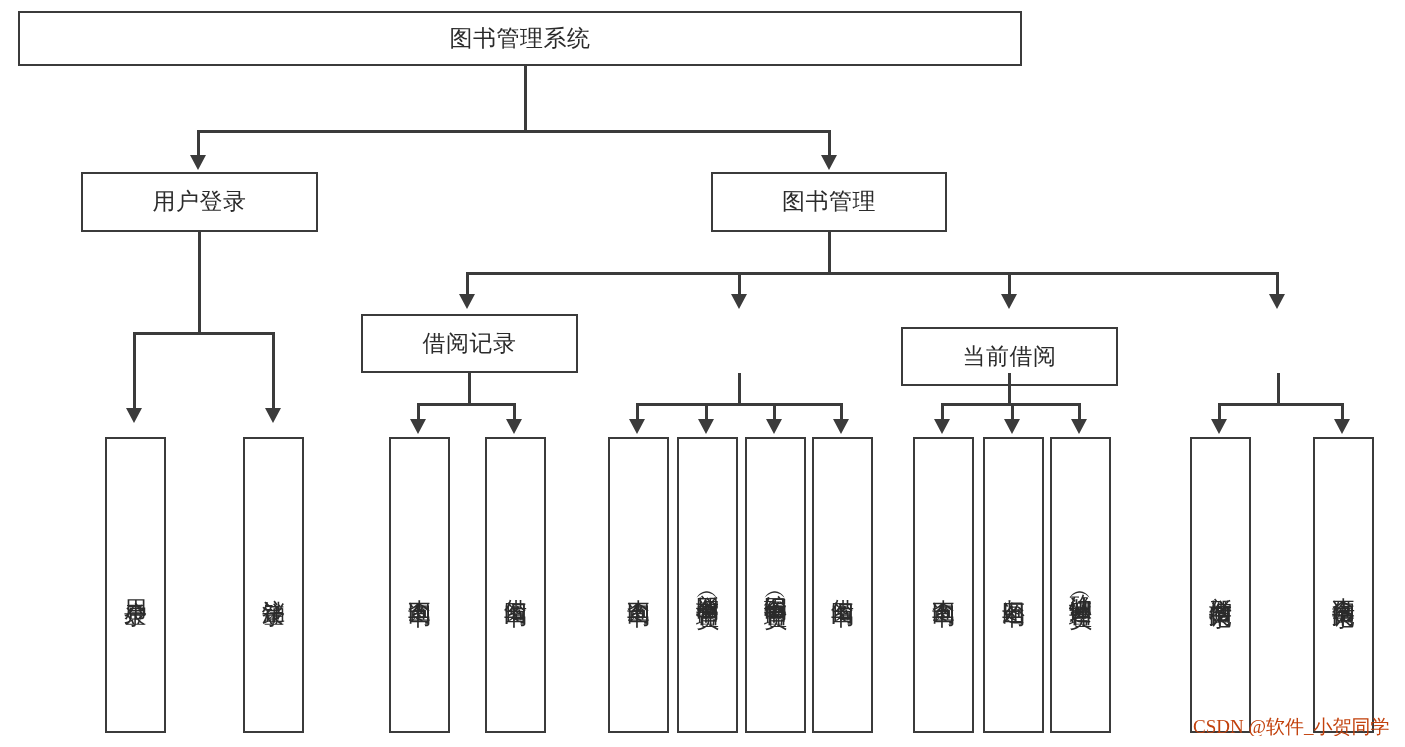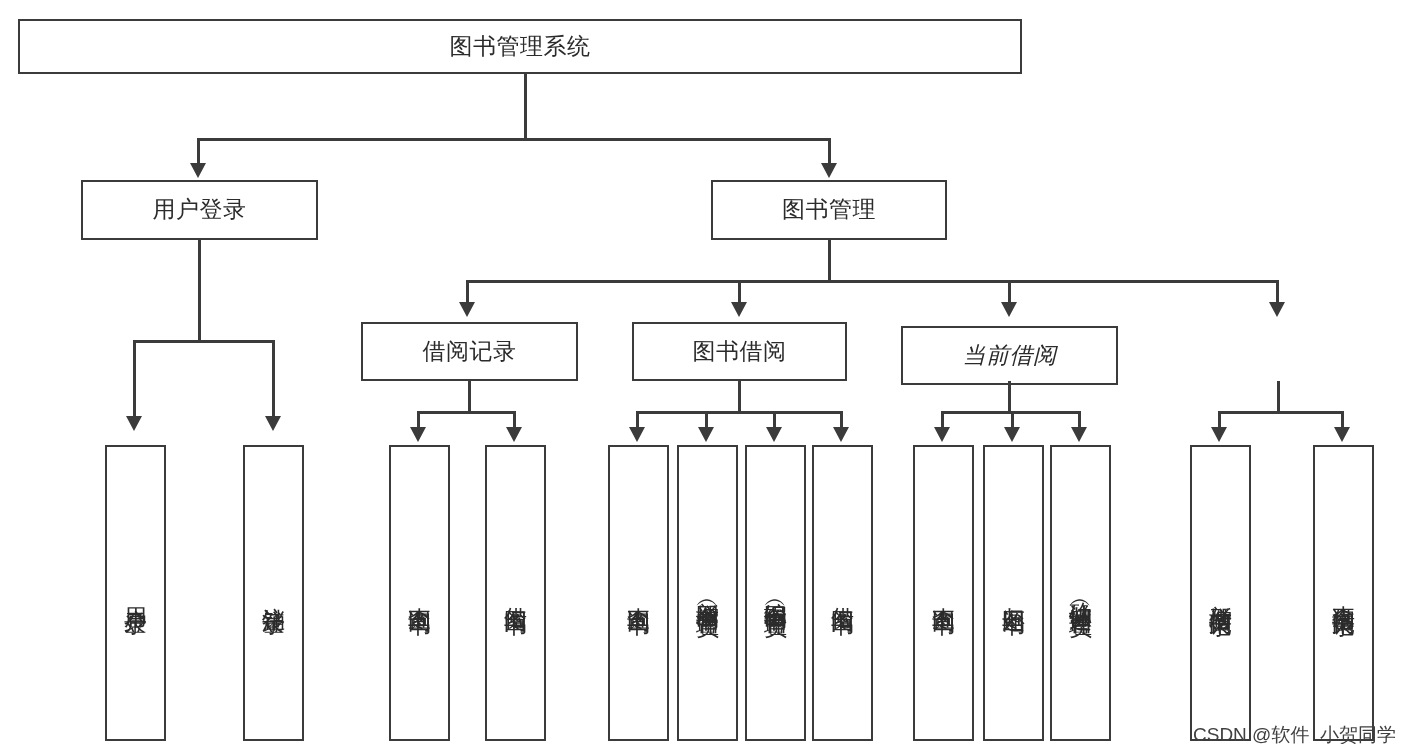--- a/index.html
+++ b/index.html
@@ -9,21 +9,20 @@
   }
   body {
     font-family: "DejaVu Sans", "Liberation Sans", sans-serif;
   }
   #canvas {
     position: relative;
     width: 1405px;
     height: 736px;
     background: #ffffff;
     overflow: hidden;
-    margin-top: 8px;
   }
   .node {
     position: absolute;
     box-sizing: border-box;
     border: 2px solid #3b3b3b;
     background: #ffffff;
     display: flex;
     align-items: center;
     justify-content: center;
     color: #2b2b2b;
@@ -53,24 +52,24 @@
   .arrow {
     position: absolute;
     width: 0;
     height: 0;
     border-left: 8px solid transparent;
     border-right: 8px solid transparent;
     border-top: 15px solid #3b3b3b;
   }
   .watermark {
     position: absolute;
-    color: #404040;
+    color: #c2410c;
     font-size: 19px;
     white-space: nowrap;
-    font-family: Liberation Sans, sans-serif;
+    font-family: Liberation Serif, serif;
   }
 </style>
 </head>
 <body>
 
 <div id="canvas">
 
   <div class="node node-h node-root" style="left:18px; top:11px; width:1004px; height:55px;">
     <span>图书管理系统</span>
   </div>
@@ -106,24 +105,21 @@
   <div class="edge edge-v" style="left:738px; top:272px; width:3px; height:24px;"></div>
   <div class="arrow" style="left:731px; top:294px;"></div>
   <div class="edge edge-v" style="left:1008px; top:272px; width:3px; height:24px;"></div>
   <div class="arrow" style="left:1001px; top:294px;"></div>
   <div class="edge edge-v" style="left:1276px; top:272px; width:3px; height:24px;"></div>
   <div class="arrow" style="left:1269px; top:294px;"></div>
 
   <div class="node node-h" style="left:361px; top:314px; width:217px; height:59px;">
     <span>借阅记录</span>
   </div>
-  <div class="node node-h" style="left:632px; top:314px; width:215px; height:59px;">
-    <span>图书借阅</span>
-  </div>
-  <div class="node node-h" style="left:901px; top:318px; width:217px; height:59px;font-style:italic;">
+  <div class="node node-h" style="left:901px; top:327px; width:217px; height:59px;">
     <span>当前借阅</span>
   </div>
 
   <div class="edge edge-v" style="left:468px; top:373px; width:3px; height:32px;"></div>
   <div class="edge edge-h" style="left:417px; top:403px; width:98px; height:3px;"></div>
   <div class="edge edge-v" style="left:417px; top:403px; width:3px; height:17px;"></div>
   <div class="arrow" style="left:410px; top:419px;"></div>
   <div class="edge edge-v" style="left:513px; top:403px; width:3px; height:17px;"></div>
   <div class="arrow" style="left:506px; top:419px;"></div>
 

